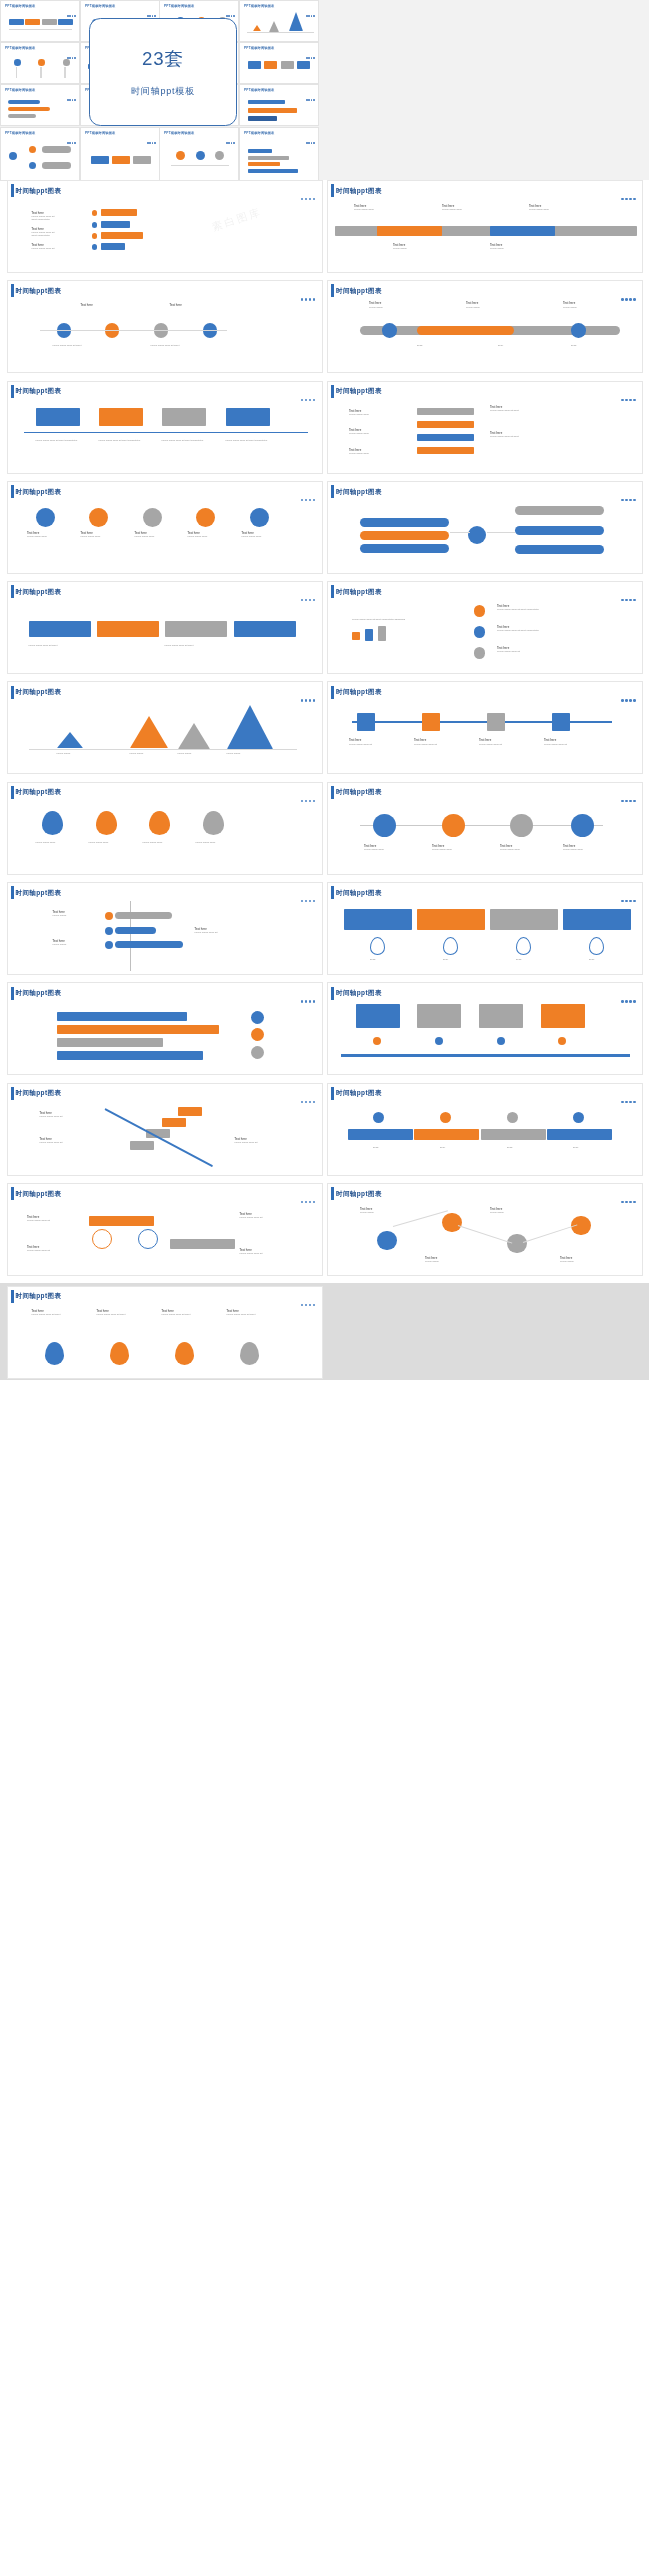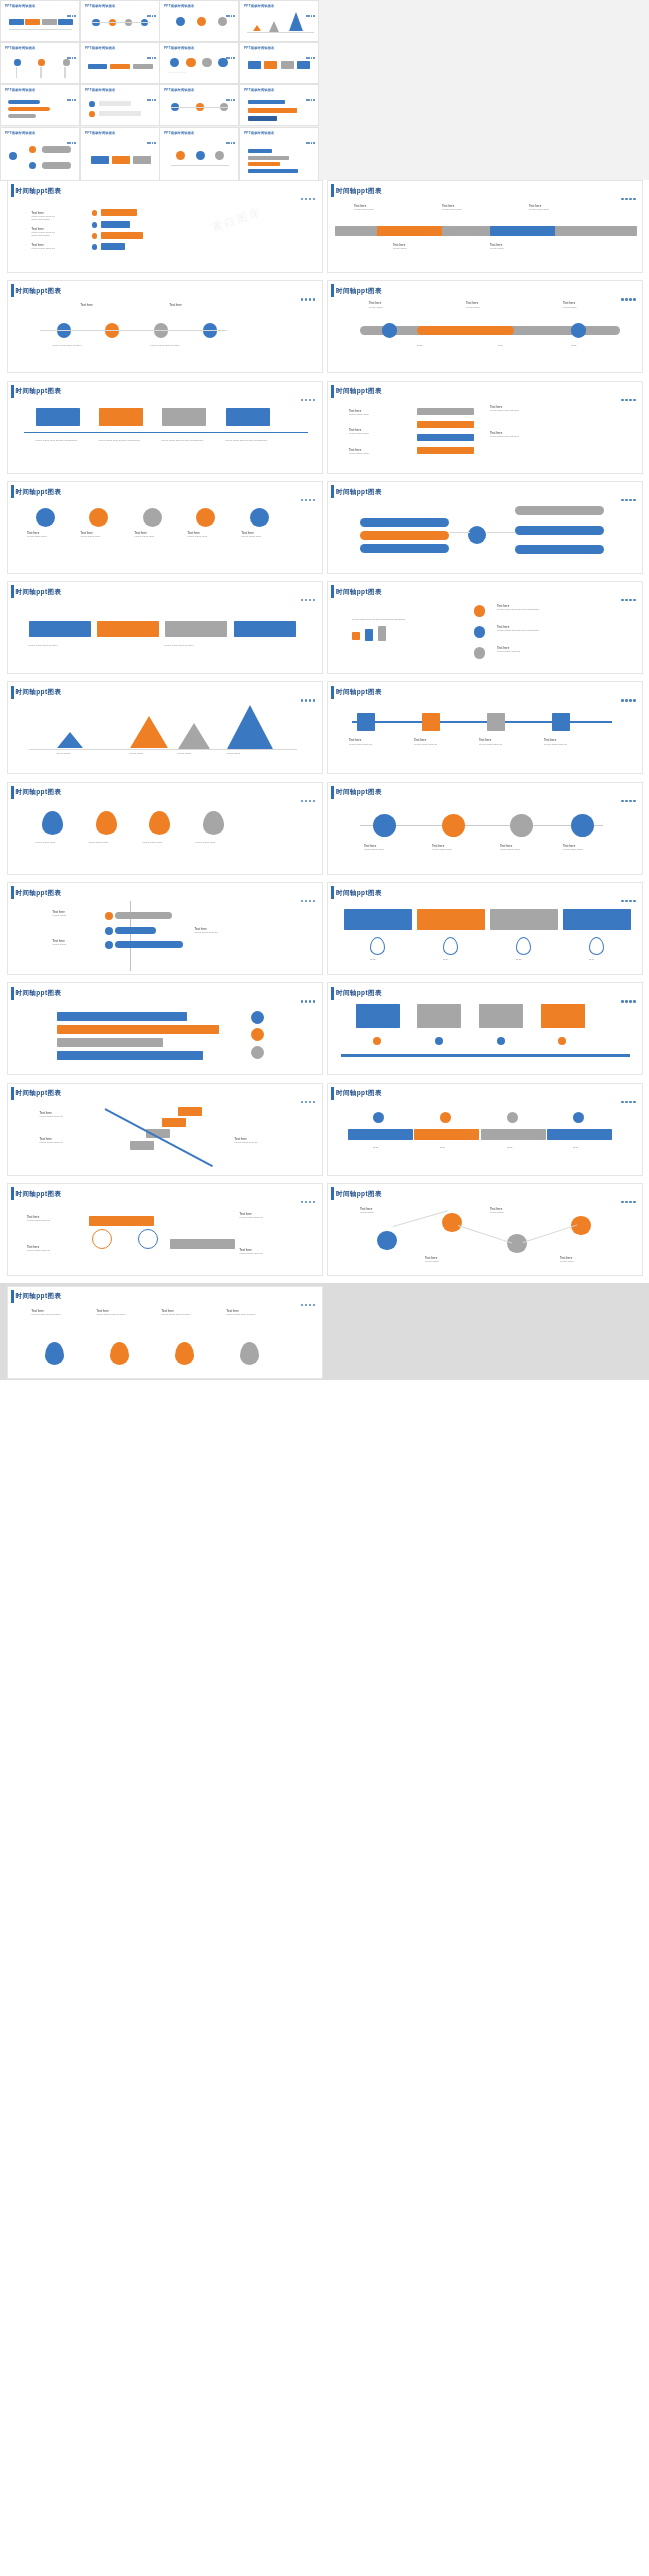--- a/index.html
+++ b/index.html
@@ -184,20 +184,24 @@
 
     <div class="hero-cell" style="left:239px;top:127px;width:80px;height:54px;">
       <div class="hero-title">PPT模板时间轴图表</div>
       <div class="hero-dots"><i></i><i></i><i></i><i></i></div>
       <div class="bar" style="left:8px;top:21px;width:24px;height:4px;background:#3a78c2;"></div>
       <div class="bar" style="left:8px;top:28px;width:41px;height:4px;background:#a6a6a6;"></div>
       <div class="bar" style="left:8px;top:34px;width:32px;height:4px;background:#ef7f25;"></div>
       <div class="bar" style="left:8px;top:41px;width:50px;height:4px;background:#3a78c2;"></div>
     </div>
 
+    <div class="hero-center">
+      <div class="big">23套</div>
+      <div class="sub">时间轴ppt模板</div>
+    </div>
   </div>
 
   <div class="grid">
 
     <div class="row">
       <div class="slide left">
         <div class="s-tab"></div>
         <div class="s-title">时间轴ppt图表</div>
         <div class="s-dots"><i></i><i></i><i></i><i></i></div>
         <div class="wm" style="left:203px;top:32px;">素白图库</div>

